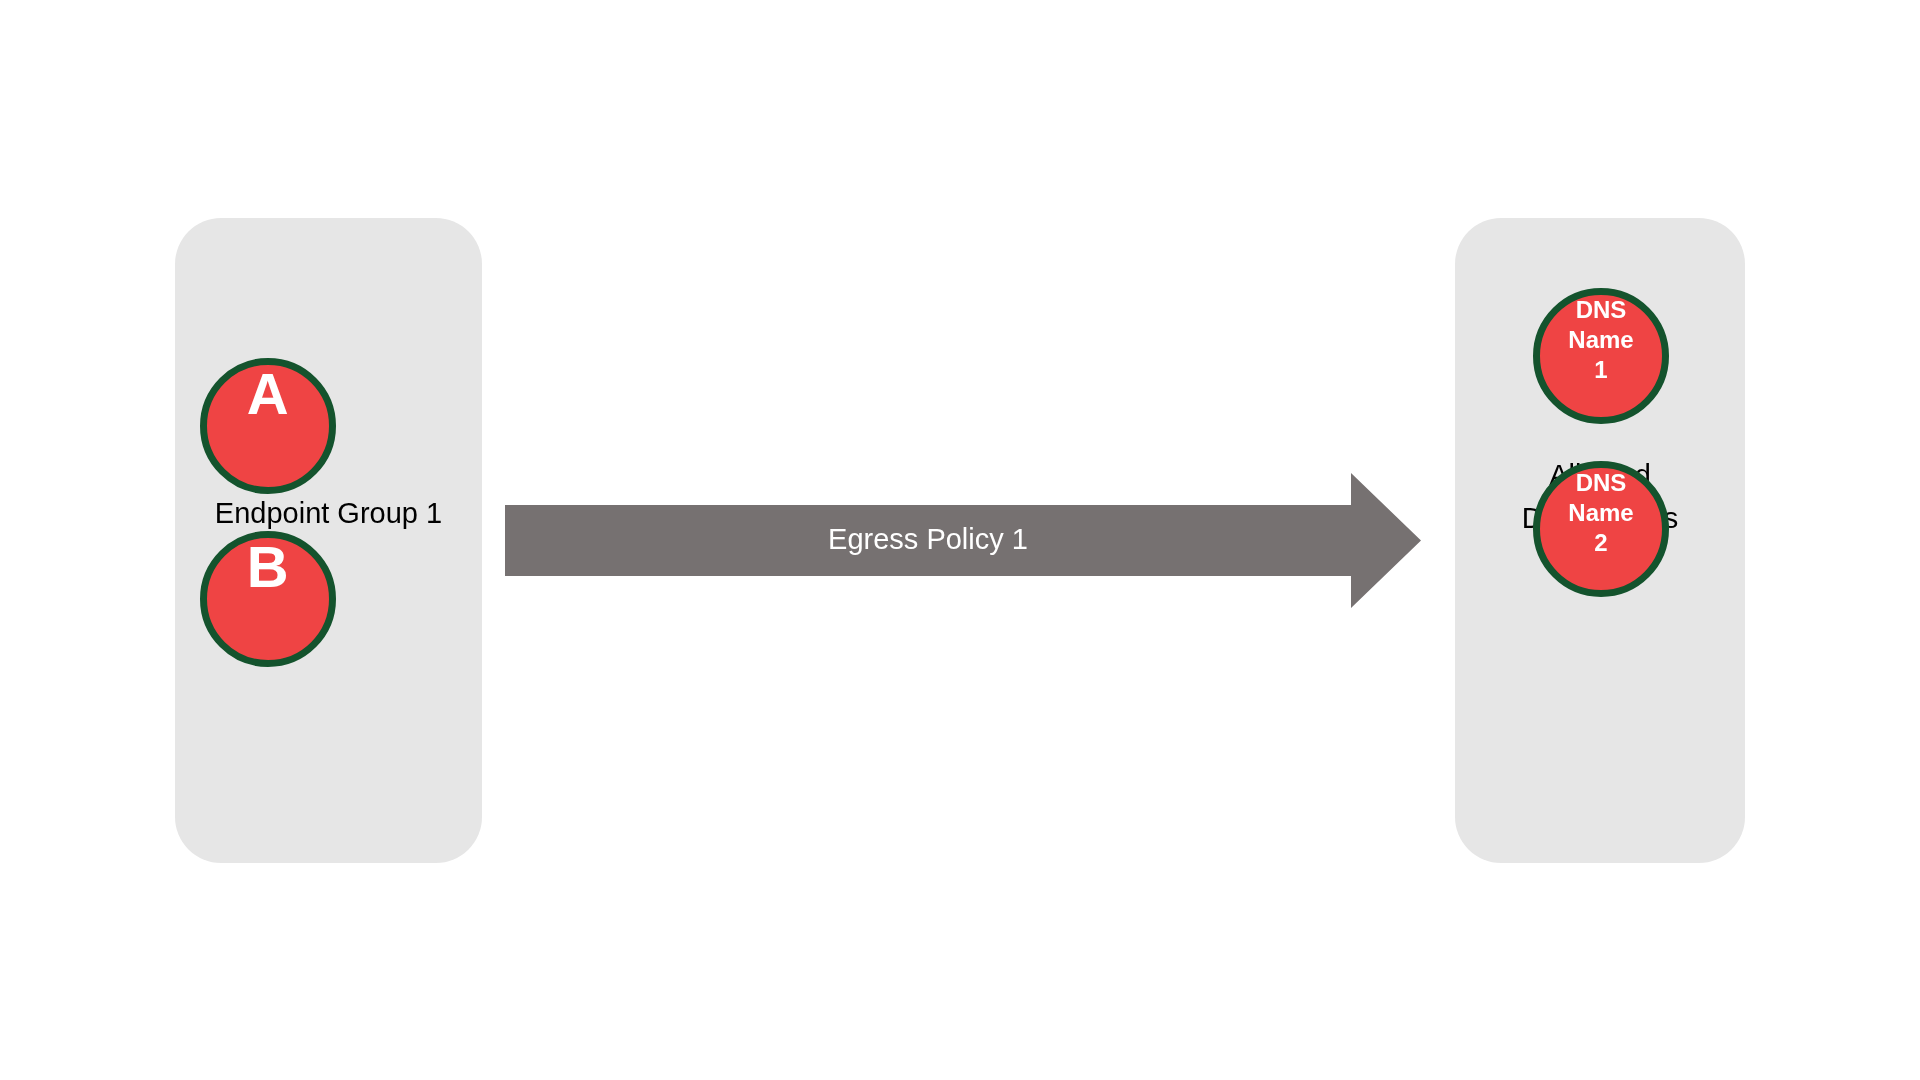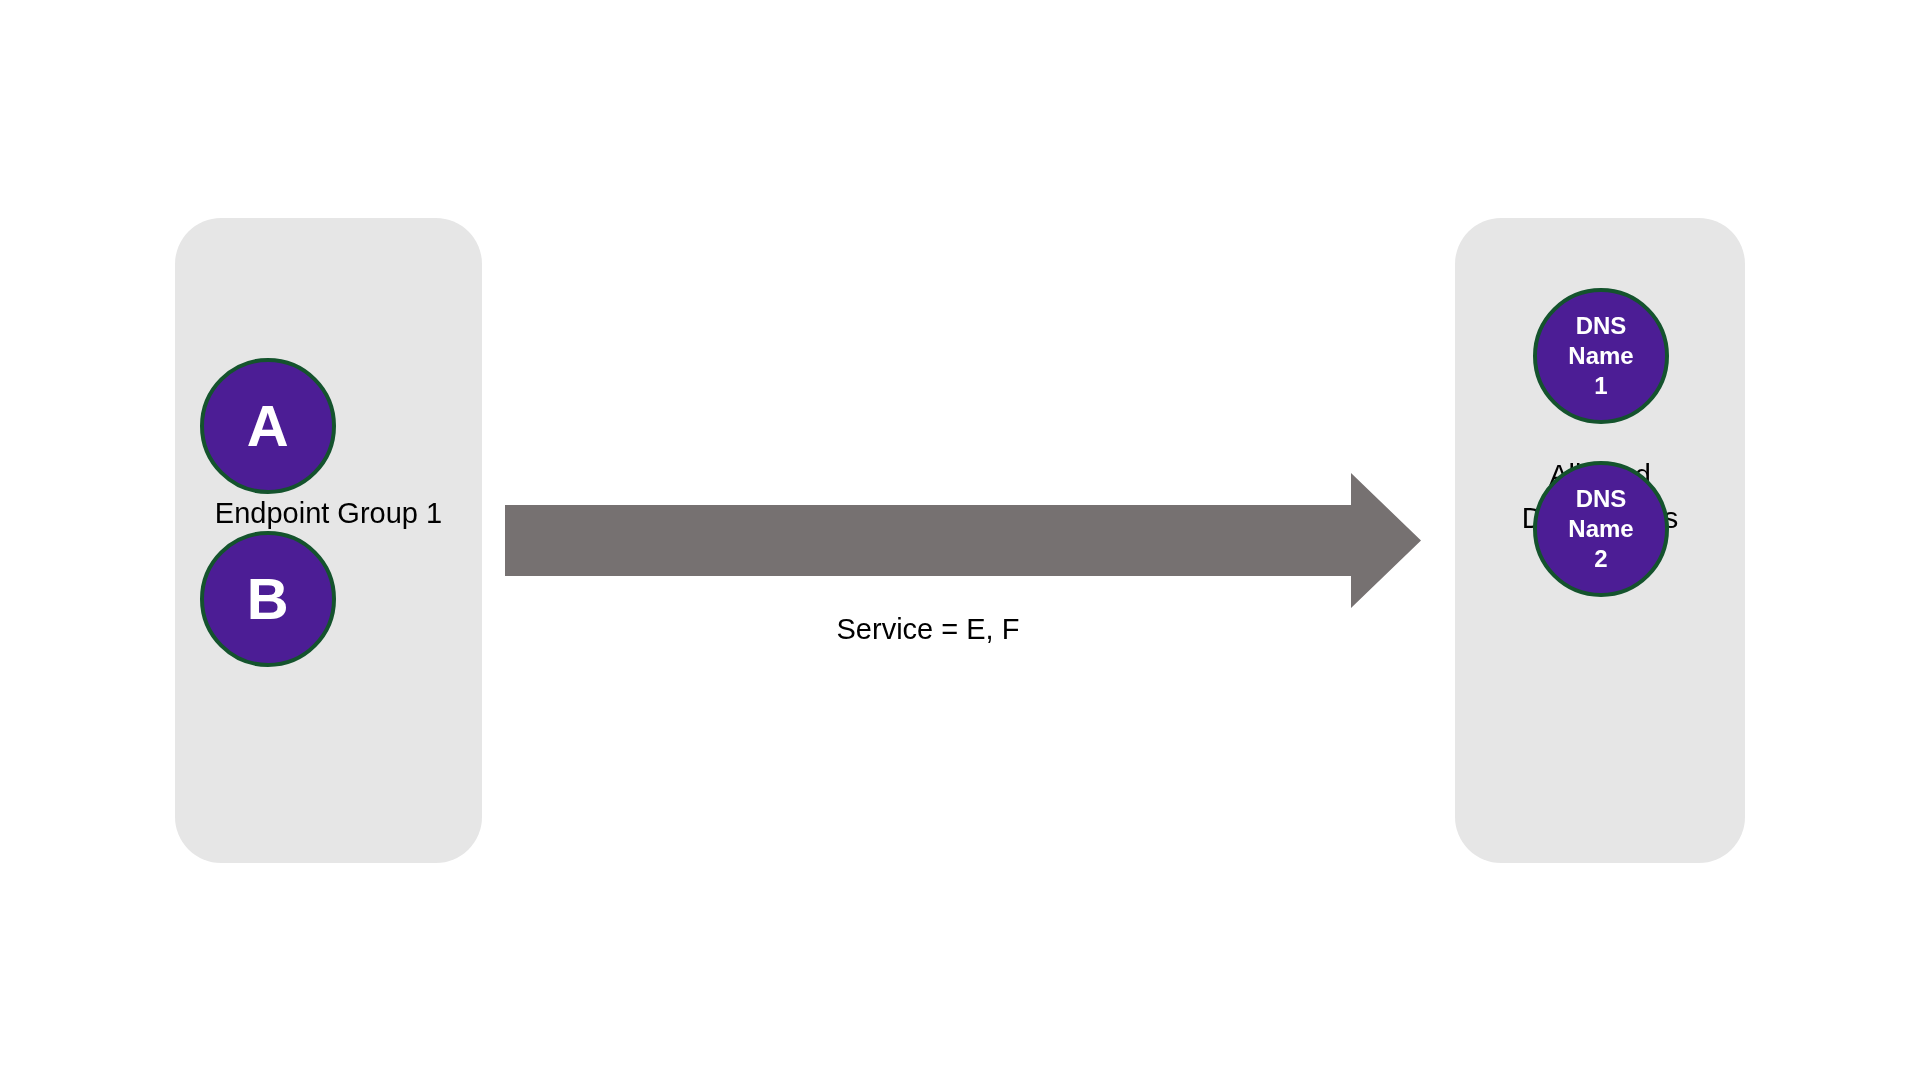--- a/index.html
+++ b/index.html
@@ -61,25 +61,25 @@
     margin-top: 18px;
   }
   #panel-right .panel-title {
     top: 236px;
   }
 
   
   .endpoint-circle {
     position: absolute;
     border-radius: 50%;
-    background: #4c1d95;
-    border: 4px solid #14532d;
+    background: #ef4444;
+    border: 7px solid #14532d;
     box-sizing: border-box;
     display: flex;
-    align-items: center;
+    align-items: flex-start;
     justify-content: center;
     text-align: center;
   }
   .circle-letter {
     color: #FFFFFF;
     font-size: 58px;
     font-weight: 700;
     line-height: 1;
     letter-spacing: 0.5px;
   }
@@ -173,22 +173,22 @@
       <span class="circle-letter">B</span>
     </div>
   </div>
 
   <div id="policy-arrow">
     <svg viewBox="0 0 916 135" xmlns="http://www.w3.org/2000/svg">
       <polygon points="0,32 846,32 846,0 916,67.5 846,135 846,103 0,103" fill="#767171"></polygon>
     </svg>
   </div>
 
-
-  <div id="arrow-sublabel">Service = E, F</div>
+  <div id="arrow-label">Egress Policy 1</div>
+
 
   <div class="group-panel" id="panel-right">
 
     <div class="panel-title">Allowed
 DNS names</div>
 
     <div class="endpoint-circle" id="dns-circle-1">
       <span class="circle-multiline">DNS
 Name
 1</span>

